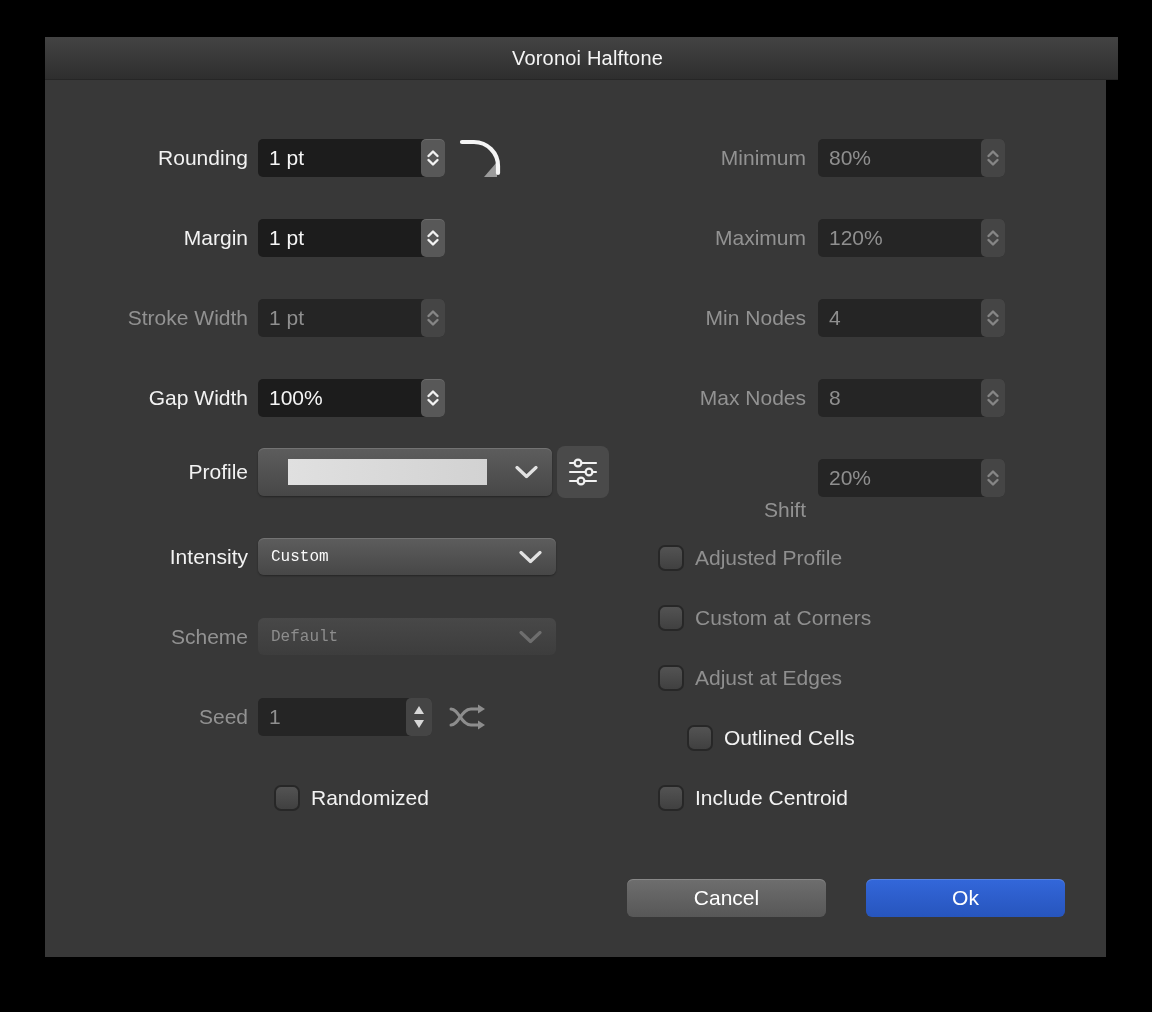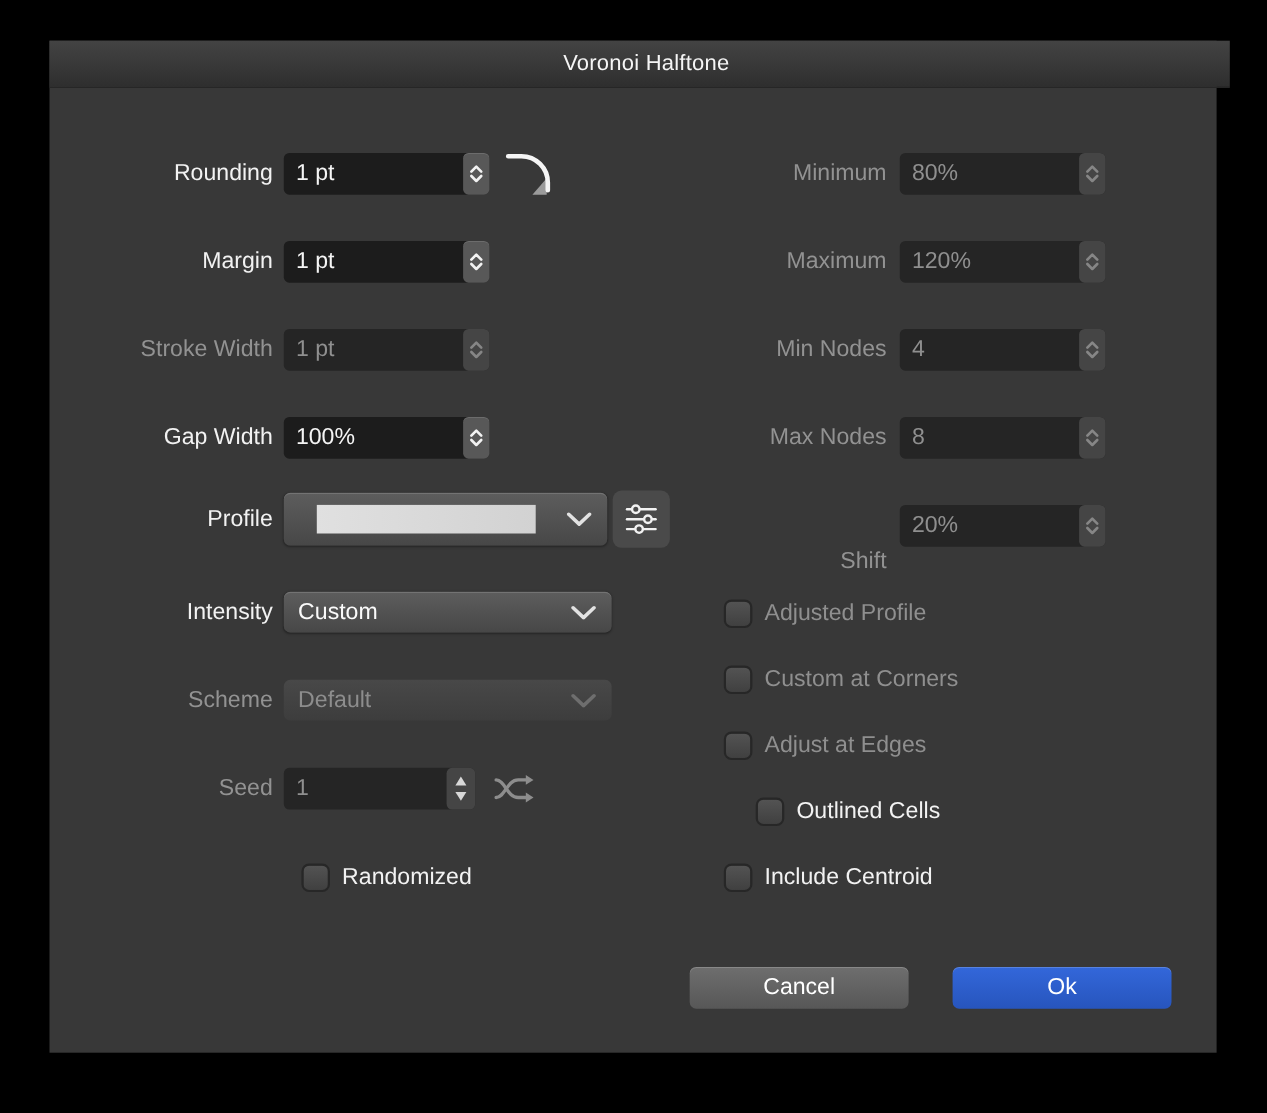--- a/index.html
+++ b/index.html
@@ -52,21 +52,21 @@
   }
 
   
   .dropdown{
     position:absolute;border-radius:6px;
     background:linear-gradient(180deg,#5d5d5d 0%,#474747 100%);
     box-shadow:inset 0 1px 0 rgba(255,255,255,.14), 0 1px 2px rgba(0,0,0,.35);
   }
   .dropdown .dd-text{
     position:absolute;left:13px;top:0;bottom:0;display:flex;align-items:center;
-    color:#fafafa;font-size:21px;
+    color:#fafafa;font-size:16px;font-family:Liberation Mono, monospace;
   }
   .dropdown .dd-chevron{position:absolute;right:14px;top:50%;transform:translateY(-50%);color:#e2e2e2;}
   .dropdown.disabled{background:linear-gradient(180deg,#484848 0%,#3d3d3d 100%);box-shadow:none;}
   .dropdown.disabled .dd-text{color:#8d8d8d;}
   .dropdown.disabled .dd-chevron{color:#6e6e6e;}
   .swatch{
     position:absolute;left:30px;top:11px;width:199px;height:26px;
     background:linear-gradient(90deg,#e0e0e0,#d2d2d2);
   }
 

